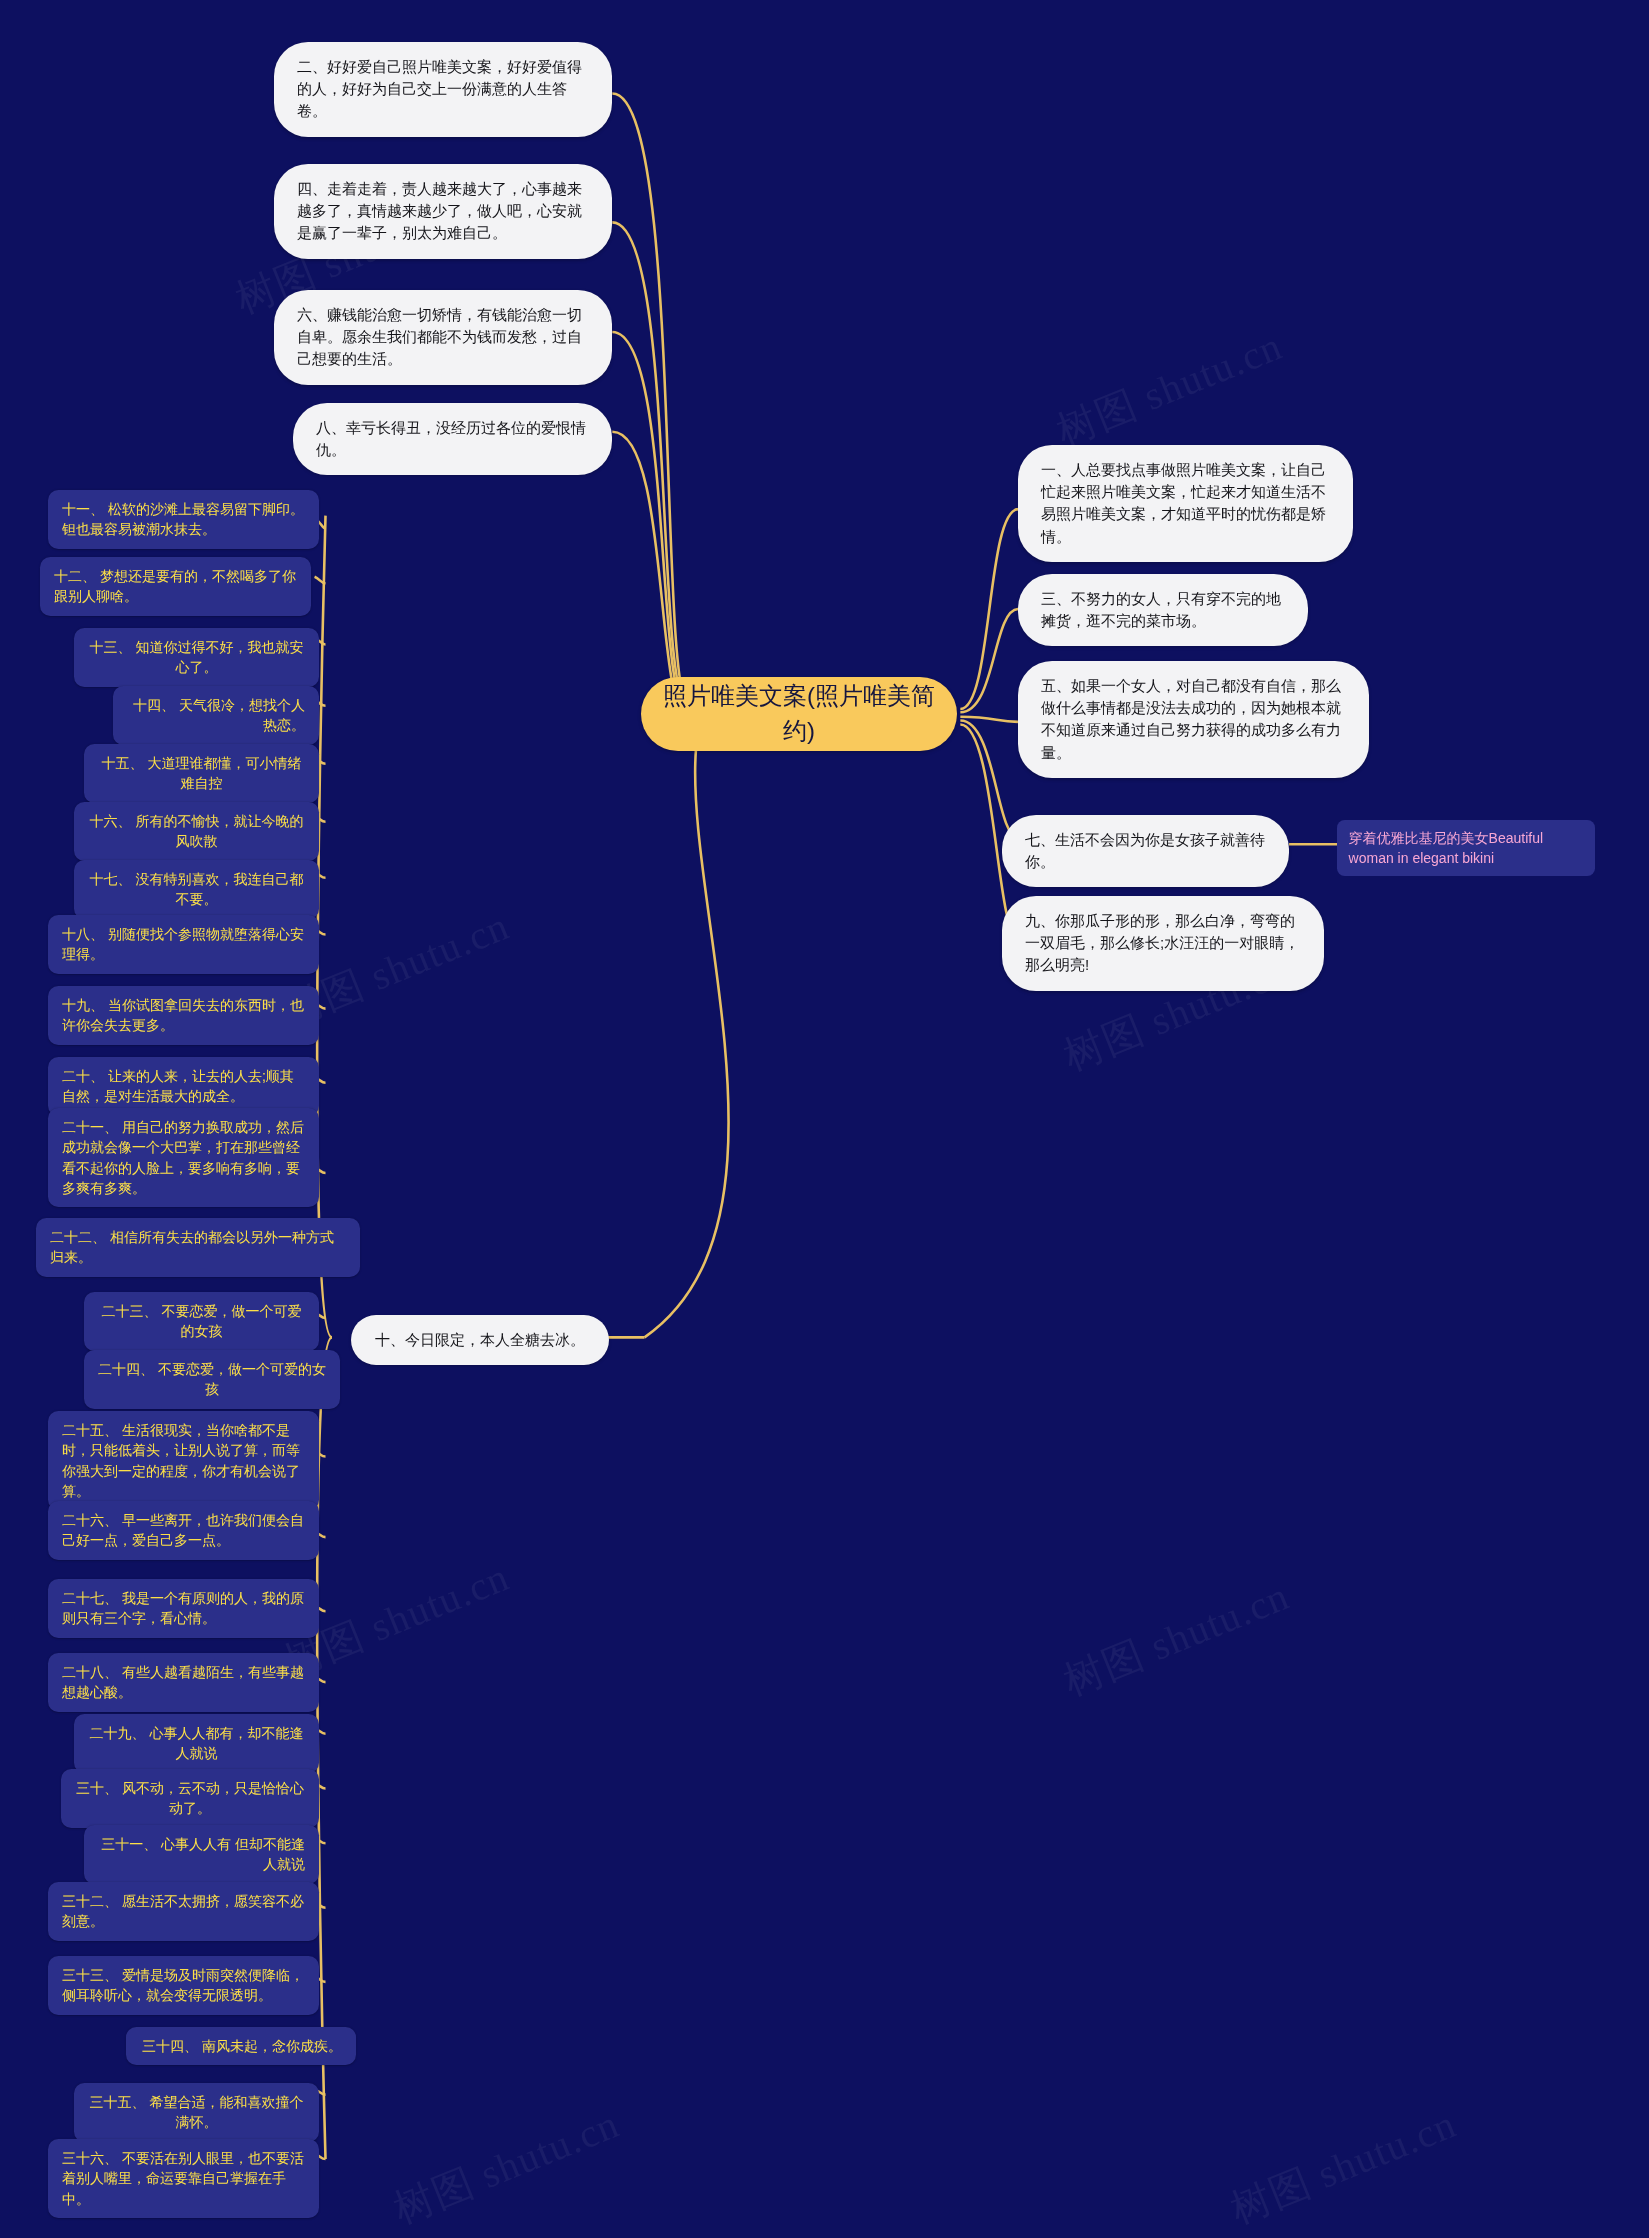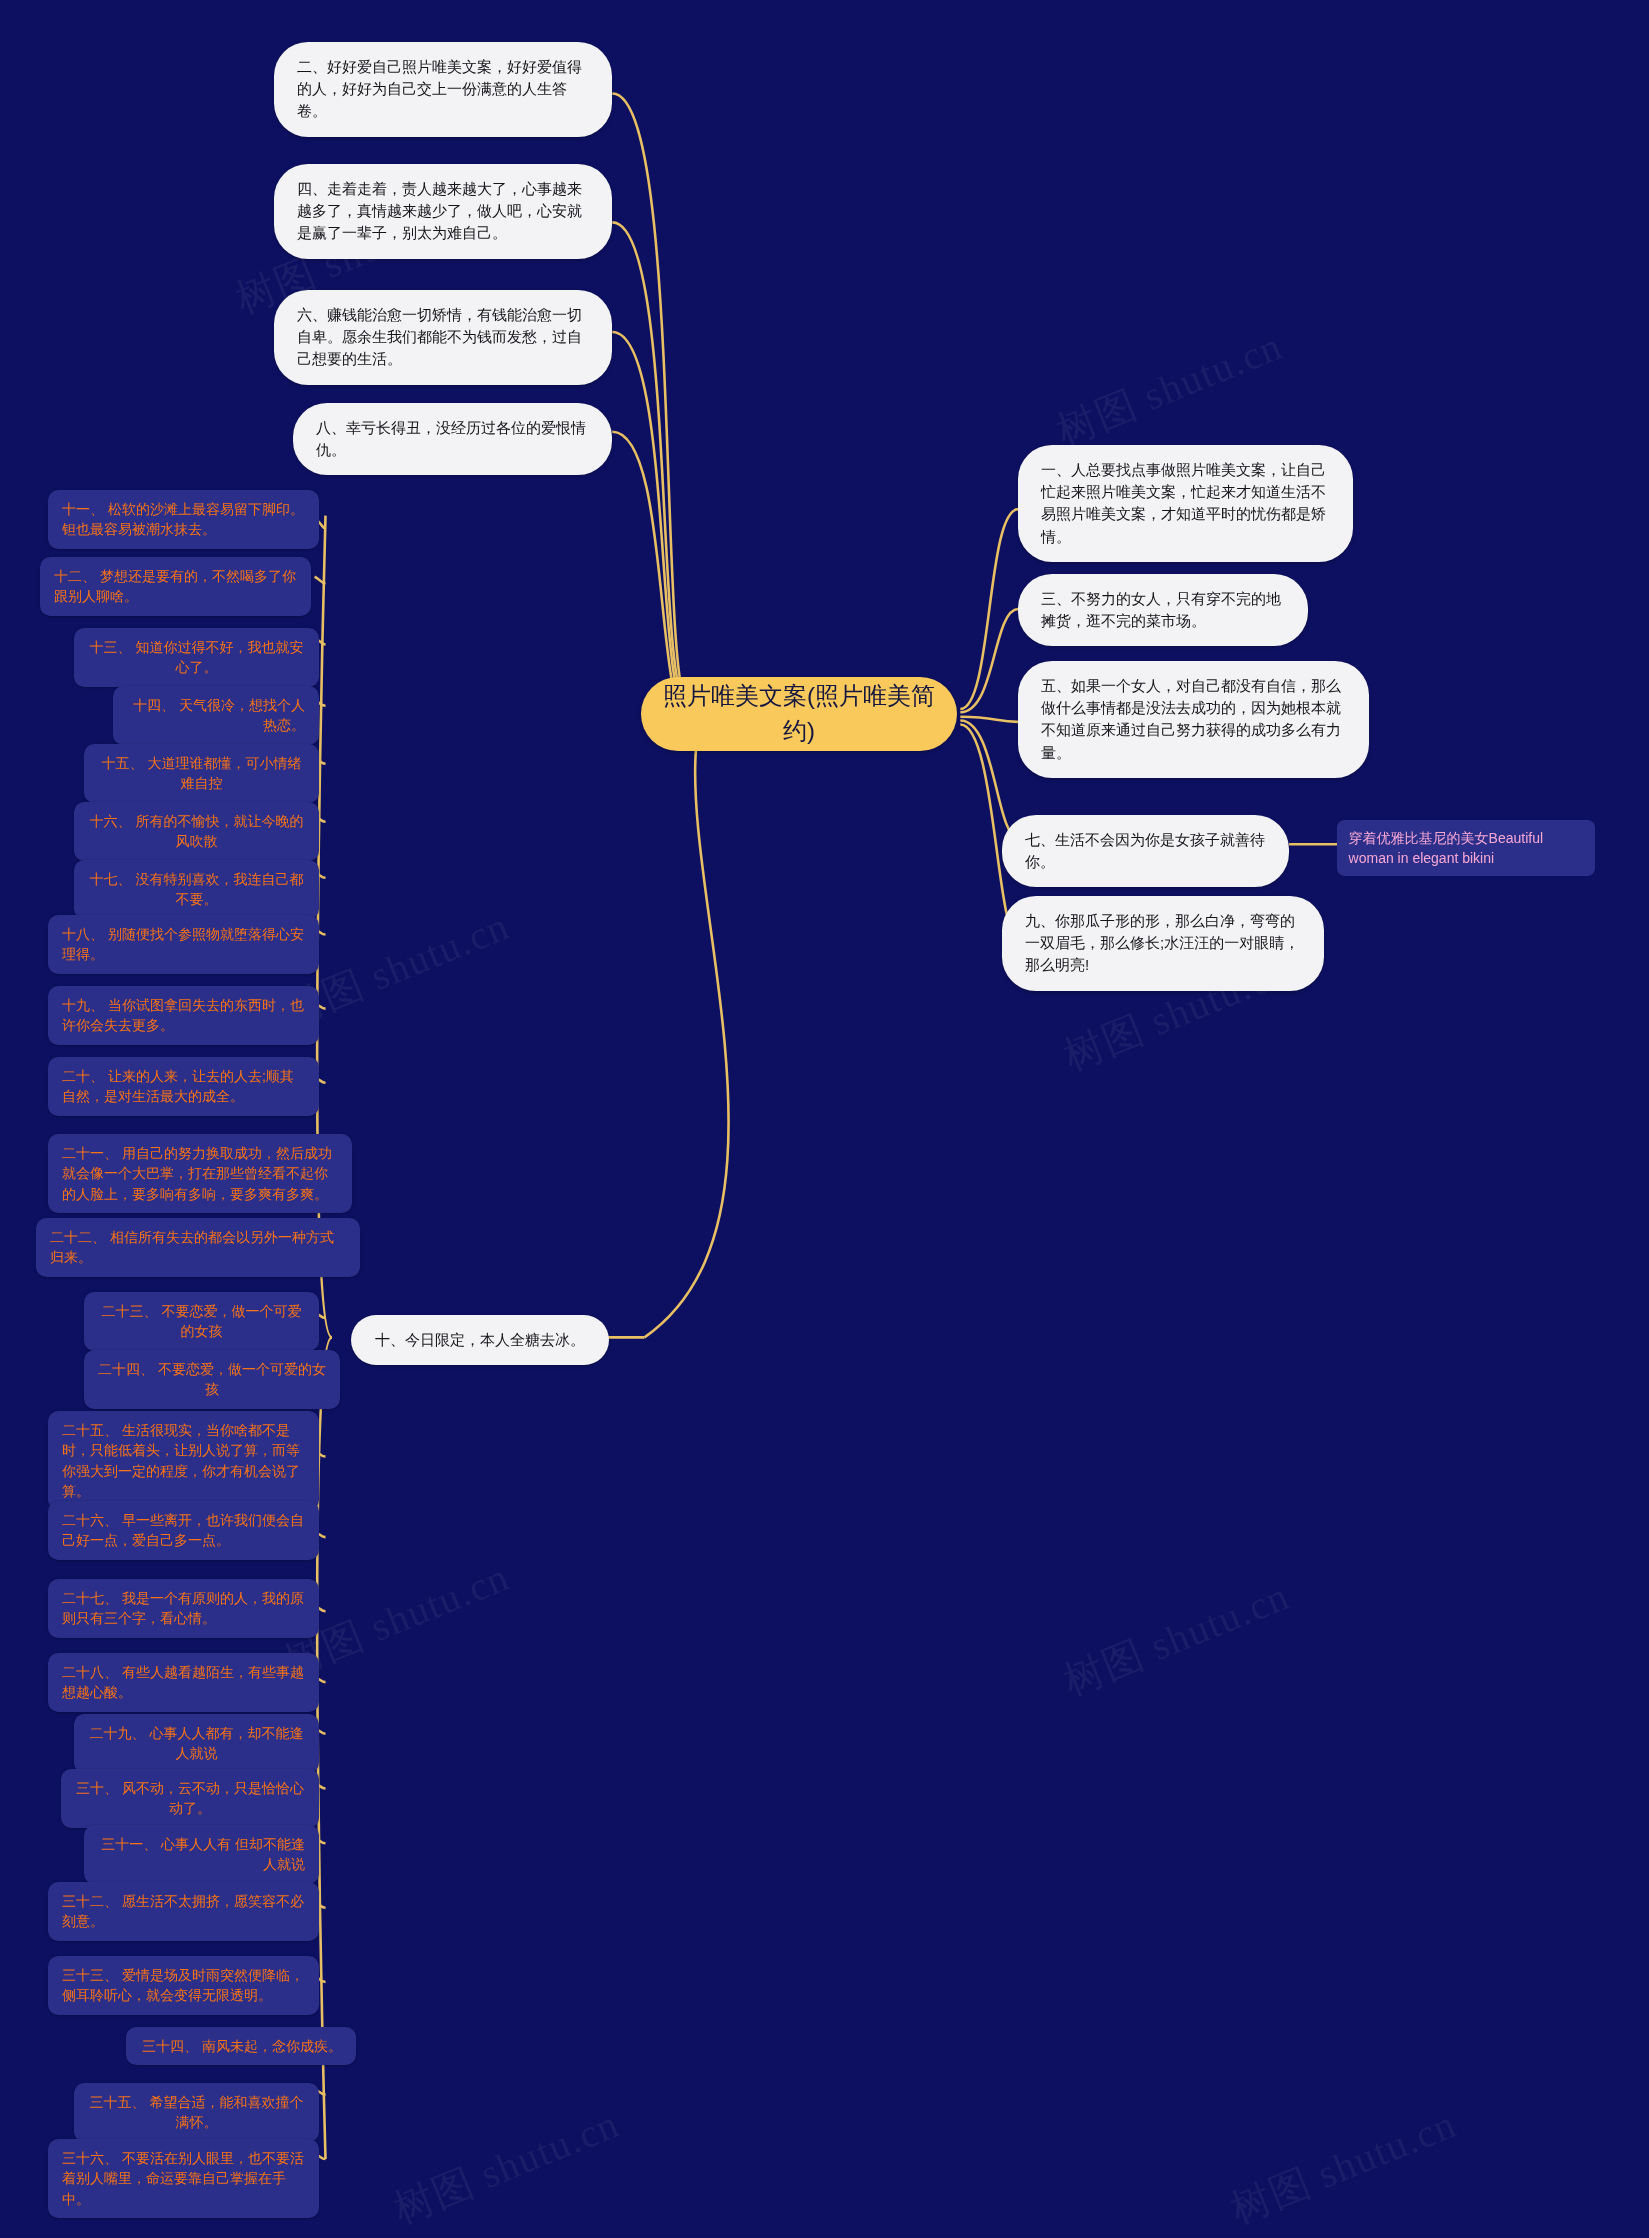--- a/index.html
+++ b/index.html
@@ -38,21 +38,21 @@
   .white{
     background:#f3f3f5;color:#15151a;
     border-radius:34px;
     padding:14px 23px;
     font-size:15px;line-height:1.48;
     box-shadow:0 1.3px 3.2px rgba(0,0,0,.22);
   }
   .white.center{text-align:center;}
 
   .blue{
-    background:#2b2f8a;color:#f97316;
+    background:#2b2f8a;color:#fde047;
     border-radius:10.3px;
     padding:9px 14px;
     font-size:14px;line-height:1.45;
     box-shadow:0 0.6px 1.9px rgba(0,0,0,.25);
   }
   .blue.c{text-align:center;}
   .blue.r{text-align:right;}
 
   .leaf{
     background:#2b2f8a;color:#f9a8d4;
@@ -207,21 +207,21 @@
   </div>
 
   <div class="node blue" style="left:48px;top:986px;width:271px;">
     <span>十九、 当你试图拿回失去的东西时，也许你会失去更多。</span>
   </div>
 
   <div class="node blue" style="left:48px;top:1057px;width:271px;">
     <span>二十、 让来的人来，让去的人去;顺其自然，是对生活最大的成全。</span>
   </div>
 
-  <div class="node blue" style="left:48px;top:1134px;width:304px;">
+  <div class="node blue" style="left:48px;top:1108px;width:271px;">
     <span>二十一、 用自己的努力换取成功，然后成功就会像一个大巴掌，打在那些曾经看不起你的人脸上，要多响有多响，要多爽有多爽。</span>
   </div>
 
   <div class="node blue" style="left:36px;top:1218px;width:324px;">
     <span>二十二、 相信所有失去的都会以另外一种方式归来。</span>
   </div>
 
   <div class="node blue c" style="left:84px;top:1292px;width:235px;">
     <span>二十三、 不要恋爱，做一个可爱的女孩</span>
   </div>

